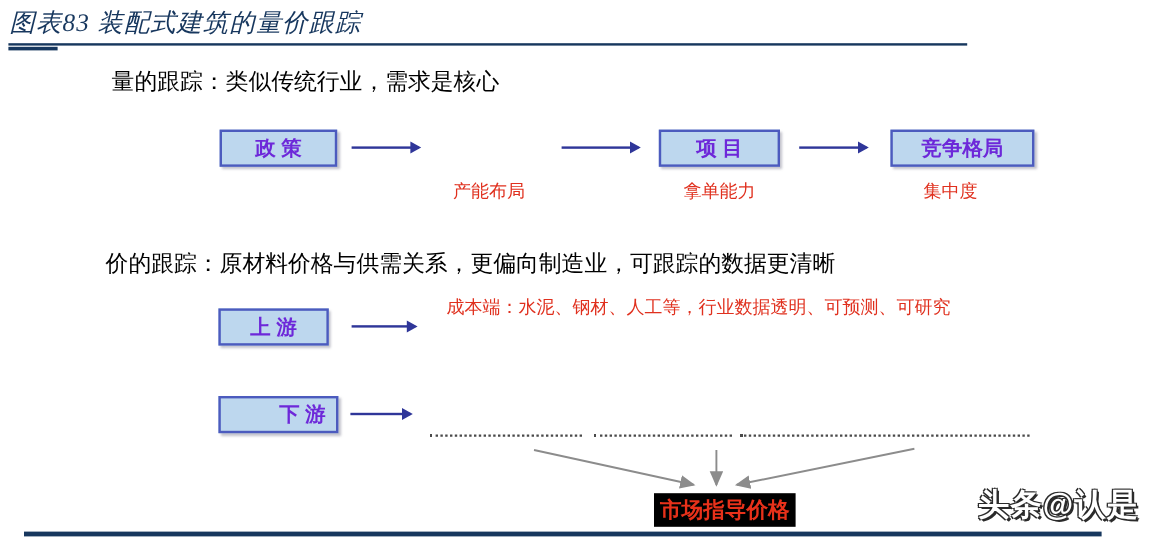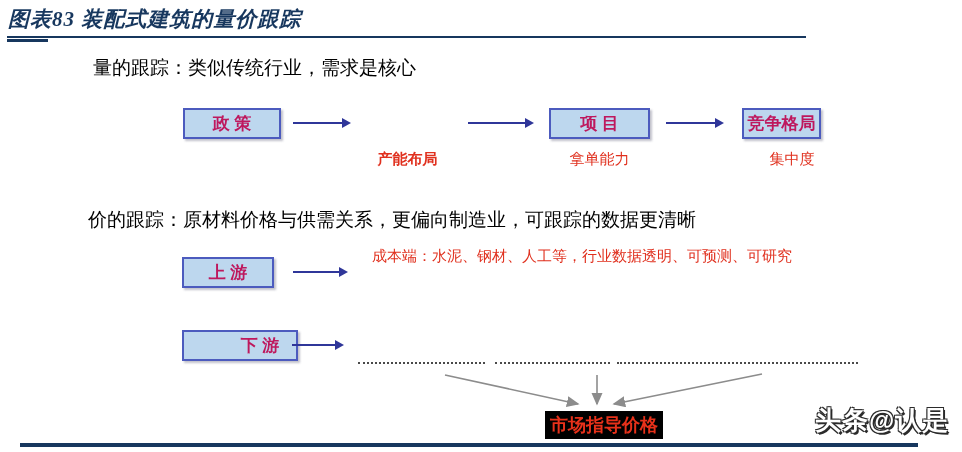--- a/index.html
+++ b/index.html
@@ -3,57 +3,57 @@
 <meta charset="utf-8">
 <style>
   * { margin:0; padding:0; box-sizing:border-box; }
   html,body { background:#fff; }
   .page {
     position:relative; width:962px; height:452px; background:#ffffff;
     font-family:"Liberation Sans", sans-serif; overflow:hidden;
   }
   .fig-title {
     position:absolute; left:8px; top:5px;
-    font-family:"Liberation Serif", serif; font-style:italic; font-weight:bold;
+    font-family:"Liberation Serif", serif; font-style:italic; font-weight:normal;
     font-size:21px; letter-spacing:1px; color:#17375E;
   }
   .rule-top      { position:absolute; left:7px;  top:36px;  width:799px; height:2px; background:#17375E; }
   .rule-top-tick { position:absolute; left:7px;  top:39px;  width:41px;  height:3px; background:#17375E; }
   .rule-bottom   { position:absolute; left:20px; top:443px; width:898px; height:4px; background:#17375E; }
 
   .sec-heading { position:absolute; font-size:19px; font-weight:normal; color:#000; white-space:nowrap; }
   .h-volume { left:93px; top:55px; }
   .h-price  { left:88px; top:207px; }
 
   .node {
     position:absolute; height:31px; line-height:28px; text-align:center;
     background:#BDD7EE; border:2px solid #4C5BBE; box-shadow:2px 2px 2px rgba(120,120,140,.45);
-    font-size:17px; font-weight:bold; color:#be185d; white-space:nowrap;
+    font-size:17px; font-weight:bold; color:#6d28d9; white-space:nowrap;
   }
   .n0 { left:183px; top:108px; width:98px; }
   .n1 { left:361px; top:108px; width:93px; }
   .n2 { left:549px; top:108px; width:101px; }
-  .n3 { left:742px; top:108px; width:79px; }
+  .n3 { left:742px; top:108px; width:120px; }
   .up-box   { left:182px; top:257px; width:92px; }
-  .down-box { left:182px; top:330px; width:116px;padding-left:40px; }
+  .down-box { left:182px; top:330px; width:100px;padding-left:40px; }
 
   .blue-arrow { position:absolute; height:2px; background:#2F3699; }
   .blue-arrow::after {
     content:""; position:absolute; right:-2px; top:-4px;
     border-left:9px solid #2F3699; border-top:5px solid transparent; border-bottom:5px solid transparent;
   }
   .a1 { left:293px; top:122px; width:56px; }
   .a2 { left:468px; top:122px; width:64px; }
   .a3 { left:666px; top:122px; width:56px; }
   .a-up   { left:293px; top:271px; width:53px; }
   .a-down { left:292px; top:344px; width:50px; }
 
   .red { color:#E0301E; }
   .note { position:absolute; top:150px; text-align:center; font-size:15px; white-space:nowrap; }
-  .note-1 { left:361px; width:93px;font-weight:bold; }
+  .note-1 { left:361px; width:93px; }
   .note-2 { left:549px; width:101px; }
   .note-3 { left:742px; width:100px; }
 
   .desc { position:absolute; font-size:15px; white-space:nowrap; }
   .up-desc   { left:372px; top:247px; }
   .down-desc { left:352px; top:338px; }
 
   .dots { position:absolute; top:356px; height:8px; border-bottom:2px dotted #4a4a4a; }
   .d1 { left:358px; width:127px; }
   .d2 { left:495px; width:115px; }

